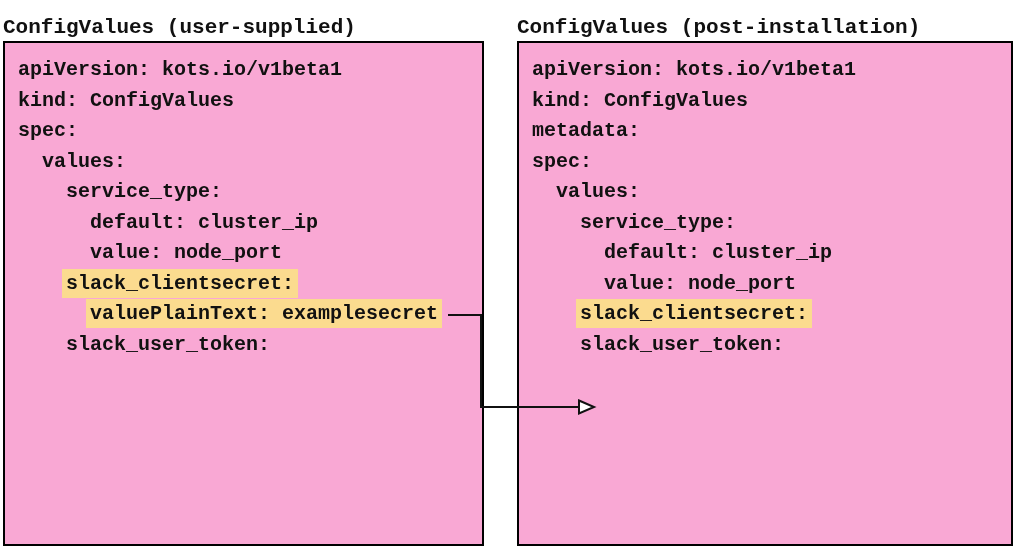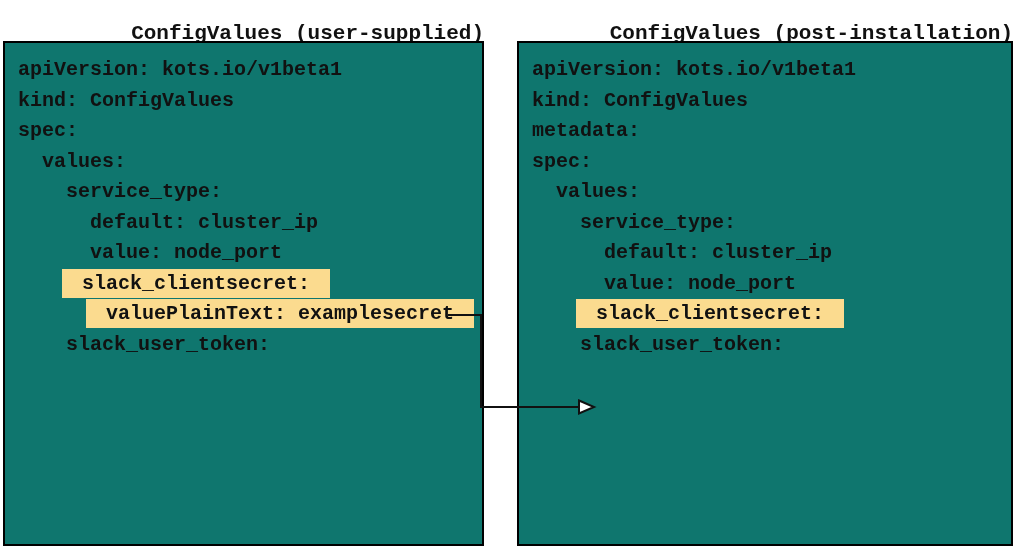--- a/index.html
+++ b/index.html
@@ -11,54 +11,54 @@
     position: relative;
     width: 1019px;
     height: 559px;
     background: #ffffff;
     font-family: "Liberation Mono", "DejaVu Sans Mono", monospace;
     color: #111111;
     overflow: hidden;
   }
   .panel-title {
     position: absolute;
-    top: 22px;
-    text-align: right;
+    top: 16px;
+    text-align: left;
     font-size: 21px;
     font-weight: 700;
     letter-spacing: 0;
     white-space: pre;
   }
   #left-title  { left: 3px;   width: 481px; }
   #right-title { left: 517px; width: 496px; }
   .panel {
     position: absolute;
     top: 41px;
     height: 505px;
-    background: #0f766e;
+    background: #f9a8d4;
     border: 2px solid #000000;
     box-sizing: border-box;
   }
   #left-panel  { left: 3px;   width: 481px; }
   #right-panel { left: 517px; width: 496px; }
   .code {
     padding: 12px 0 0 13px;
     font-size: 20px;
     font-weight: 700;
     line-height: 30.5px;
   }
   .line {
     white-space: pre;
     height: 30.5px;
   }
   .pre { white-space: pre; }
   .txt { white-space: pre; }
   .txt.hl {
     background: #fbdb8f;
-    padding: 3px 20px;
+    padding: 3px 4px;
     margin: 12px -4px;
   }
   #arrow-overlay {
     position: absolute;
     left: 0;
     top: 0;
     pointer-events: none;
   }
 </style>
 </head>

